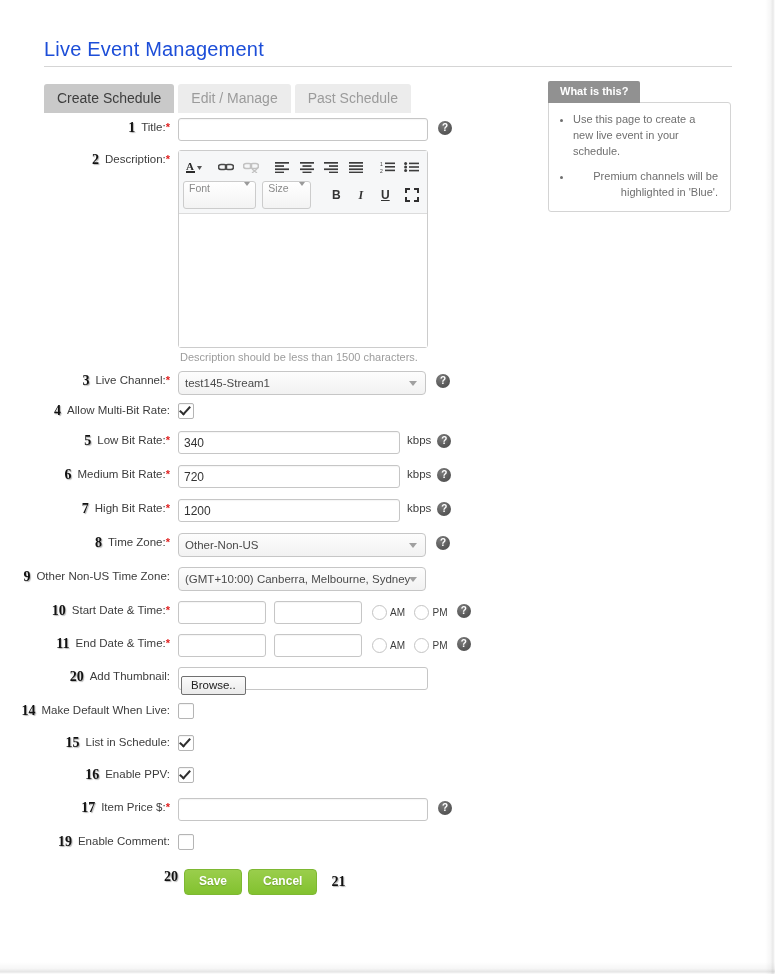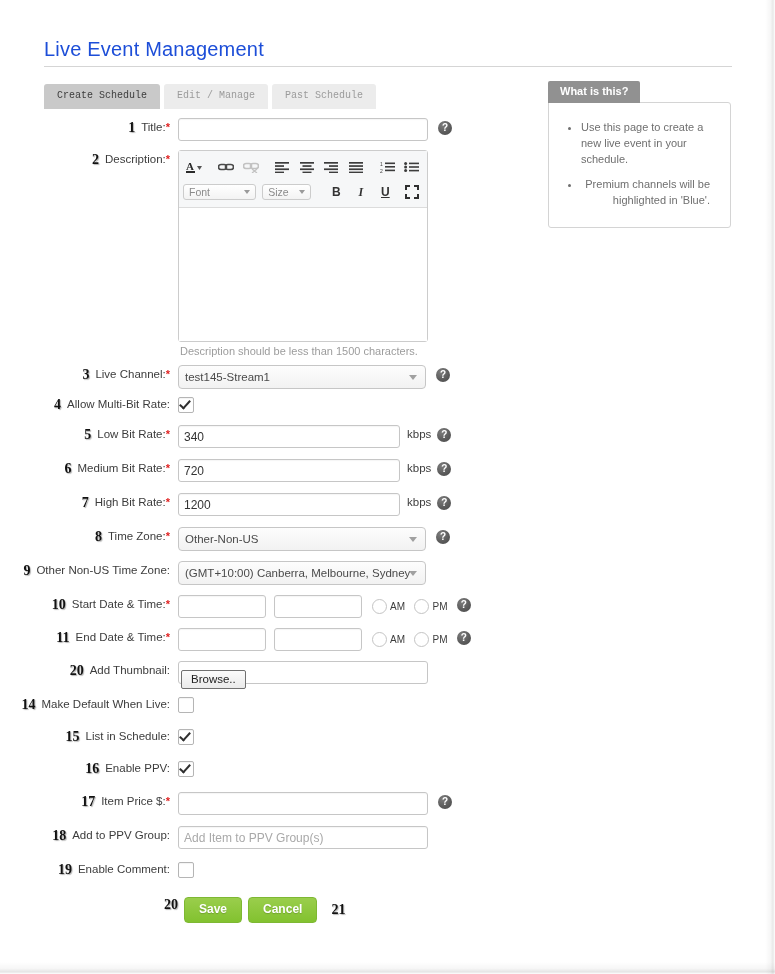--- a/index.html
+++ b/index.html
@@ -60,29 +60,28 @@
   
   .tabs {
     position: absolute;
     left: 44px;
     top: 84px;
     display: flex;
     gap: 4px;
   }
   .tab {
     padding: 7px 13px 8px 13px;
-    font-size: 10px;
+    font-size: 14px;
     border-radius: 3px 3px 0 0;
     background: #ececec;
     color: #9b9b9b;
     line-height: 1;
     white-space: nowrap;
     cursor: pointer;
     user-select: none;
-    font-family: Liberation Mono, monospace;
   }
   .tab.active {
     background: #c9c9c9;
     color: #3d3d3d;
   }
 
   
   .wit-wrap {
     position: absolute;
     left: 548px;
@@ -100,21 +99,21 @@
     line-height: 1.2;
   }
   .wit-body {
     border: 1px solid #d4d4d4;
     border-radius: 0 3px 3px 3px;
     background: #fff;
     padding: 9px 12px 10px 6px;
     margin-top: -1px;
   }
   .wit-body ul {
-    margin: 8px;
+    margin: 0;
     padding-left: 18px;
     list-style: disc;
   }
   .wit-body li {
     color: #6f6f6f;
     font-size: 11px;
     line-height: 1.45;
     margin-bottom: 9px;
   }
   .wit-body li:last-child { margin-bottom: 0; text-align: right; }
@@ -297,28 +296,27 @@
     background: transparent;
     display: flex;
     align-items: center;
     justify-content: center;
     cursor: pointer;
     color: #4a4a4a;
   }
   .ed-btn.disabled { color: #c0c0c0; cursor: default; }
   .ed-sep { width: 6px; }
   .ed-dd {
-    height: 16px;
+    height: 28px;
     border: 1px solid #ccc;
     border-radius: 3px;
     background: linear-gradient(to bottom,#ffffff,#f3f3f3);
     font-size: 10.5px;
     color: #8a8a8a;
     display: flex;
-    align-items: center;
     justify-content: space-between;
     padding: 0 5px;
     cursor: pointer;
     box-sizing: border-box;
   }
   .ed-dd .caret {
     width: 0; height: 0;
     border-left: 3px solid transparent;
     border-right: 3px solid transparent;
     border-top: 4px solid #9a9a9a;
@@ -726,29 +724,20 @@
       <div class="labelcol">
         <span class="num">17</span>
         <span class="lbl"><span>Item Price $:</span><span class="req">*</span></span>
       </div>
       <div class="ctl">
         <input class="txt w-wide" type="text" value="" style="">
       </div>
       <span class="help">?</span>
     </div>
 
-    <div class="row" style="margin-bottom:11px;">
-      <div class="labelcol">
-        <span class="num">18</span>
-        <span class="lbl">Add to PPV Group:</span>
-      </div>
-      <div class="ctl">
-        <input class="txt w-wide" type="text" placeholder="Add Item to PPV Group(s)" style="">
-      </div>
-    </div>
 
     <div class="row" style="margin-bottom:16px;">
       <div class="labelcol">
         <span class="num">19</span>
         <span class="lbl">Enable Comment:</span>
       </div>
       <div class="ctl">
         <span class="cbx"></span>
       </div>
     </div>

